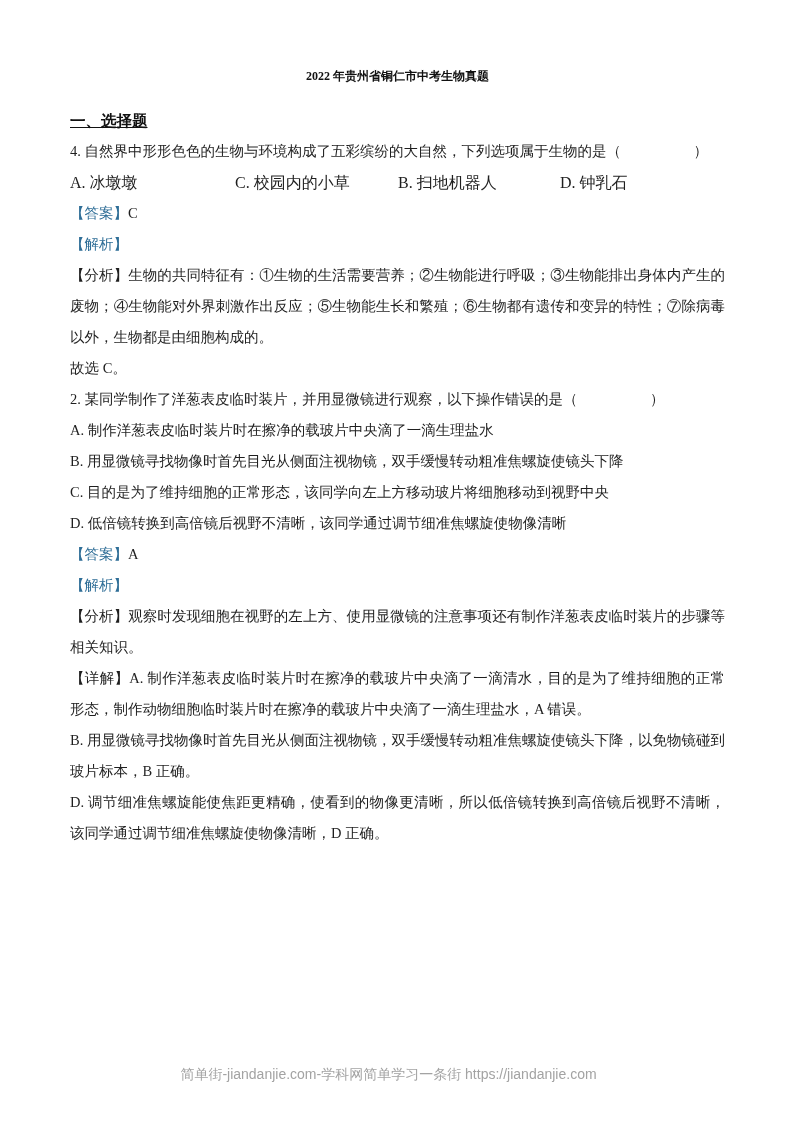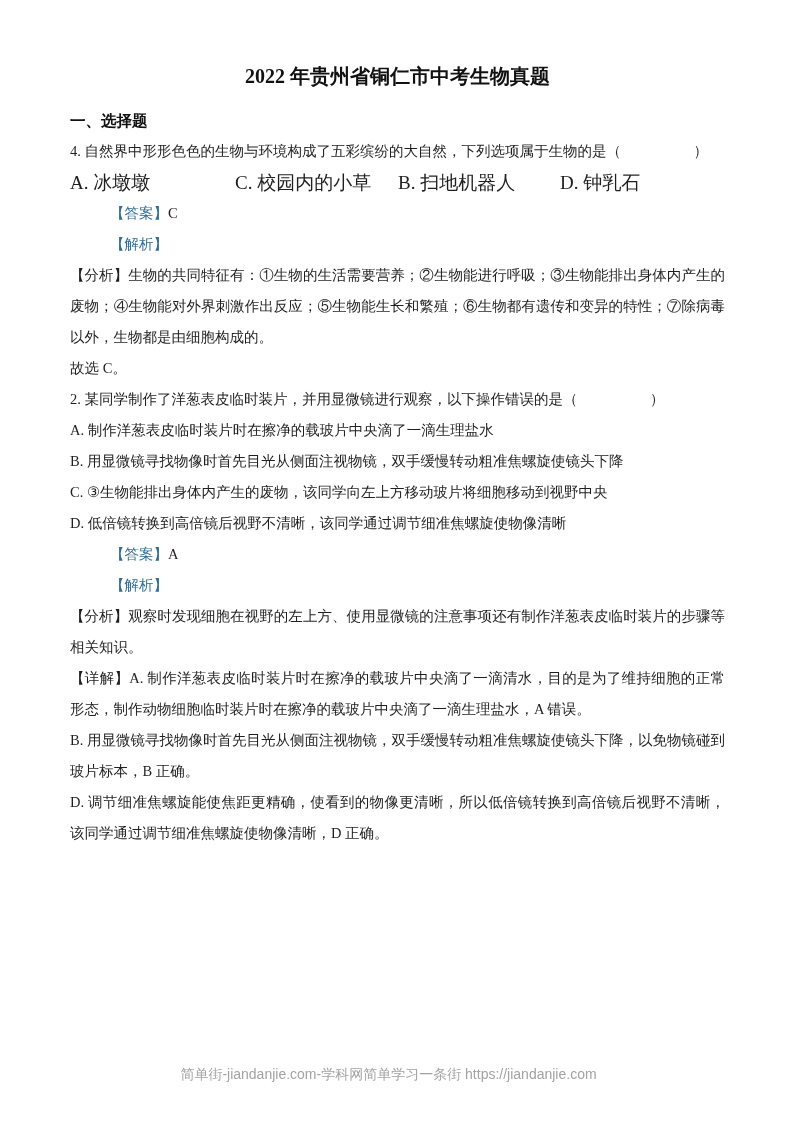--- a/index.html
+++ b/index.html
@@ -10,50 +10,51 @@
     overflow: hidden;
     font-family: "Liberation Serif", "DejaVu Serif", serif;
     color: #1f1f1f;
   }
   .page {
     position: absolute; inset: 0;
     box-sizing: border-box;
     padding: 62px 68px 0 70px;
   }
   .doc-title {
-    font-size: 20px;
+    font-size: 12px;
     font-weight: bold;
     text-align: center;
     margin: 0 0 15px 0;
     line-height: 28px;
     color: #111;
   }
   .section-heading {
     font-size: 15.5px;
     font-weight: bold;
     margin: 0;
     line-height: 31px;
     color: #111;
+    text-decoration: underline;
   }
   .para {
     margin: 0;
     font-size: 14.5px;
     line-height: 31px;
     text-align: justify;
   }
   .opt-row {
     display: flex;
-    font-size: 19px;
+    font-size: 16px;
     line-height: 31px;
   }
   .opt-row .opt:nth-child(1) { width: 165px; }
   .opt-row .opt:nth-child(2) { width: 163px; }
   .opt-row .opt:nth-child(3) { width: 162px; }
   .opt-row .opt:nth-child(4) { flex: 1; }
-  .tag-blue { color: var(--label-blue, #2f6e97); margin-left: 40px; }
+  .tag-blue { color: var(--label-blue, #2f6e97); }
   .answer-value { color: #1f1f1f; }
   .footer {
     position: absolute;
     left: 0; right: 16px;
     top: 1064px;
     text-align: center;
     font-family: "Liberation Sans", "DejaVu Sans", sans-serif;
     font-size: 14px;
     color: var(--footer-gray, #a3a3a3);
     line-height: 20px;
@@ -79,21 +80,21 @@
     <p class="para"><span class="tag-blue">【答案】</span><span class="answer-value">C</span></p>
     <p class="para"><span class="tag-blue">【解析】</span></p>
     <p class="para">【分析】生物的共同特征有：①生物的生活需要营养；②生物能进行呼吸；③生物能排出身体内产生的废物；④生物能对外界刺激作出反应；⑤生物能生长和繁殖；⑥生物都有遗传和变异的特性；⑦除病毒以外，生物都是由细胞构成的。</p>
     <p class="para">故选 C。</p>
   </div>
 
   <div>
     <p class="para">2. 某同学制作了洋葱表皮临时装片，并用显微镜进行观察，以下操作错误的是（　　　　　）</p>
     <p class="para">A. 制作洋葱表皮临时装片时在擦净的载玻片中央滴了一滴生理盐水</p>
     <p class="para">B. 用显微镜寻找物像时首先目光从侧面注视物镜，双手缓慢转动粗准焦螺旋使镜头下降</p>
-    <p class="para">C. ③生物能排出身体内产生的废物，该同学向左上方移动玻片将细胞移动到视野中央</p>
+    <p class="para">C. 目的是为了维持细胞的正常形态，该同学向左上方移动玻片将细胞移动到视野中央</p>
     <p class="para">D. 低倍镜转换到高倍镜后视野不清晰，该同学通过调节细准焦螺旋使物像清晰</p>
     <p class="para"><span class="tag-blue">【答案】</span><span class="answer-value">A</span></p>
     <p class="para"><span class="tag-blue">【解析】</span></p>
     <p class="para">【分析】观察时发现细胞在视野的左上方、使用显微镜的注意事项还有制作洋葱表皮临时装片的步骤等相关知识。</p>
     <p class="para">【详解】A. 制作洋葱表皮临时装片时在擦净的载玻片中央滴了一滴清水，目的是为了维持细胞的正常形态，制作动物细胞临时装片时在擦净的载玻片中央滴了一滴生理盐水，A 错误。</p>
     <p class="para">B. 用显微镜寻找物像时首先目光从侧面注视物镜，双手缓慢转动粗准焦螺旋使镜头下降，以免物镜碰到玻片标本，B 正确。</p>
     <p class="para">D. 调节细准焦螺旋能使焦距更精确，使看到的物像更清晰，所以低倍镜转换到高倍镜后视野不清晰，该同学通过调节细准焦螺旋使物像清晰，D 正确。</p>
   </div>
 
 </div>

